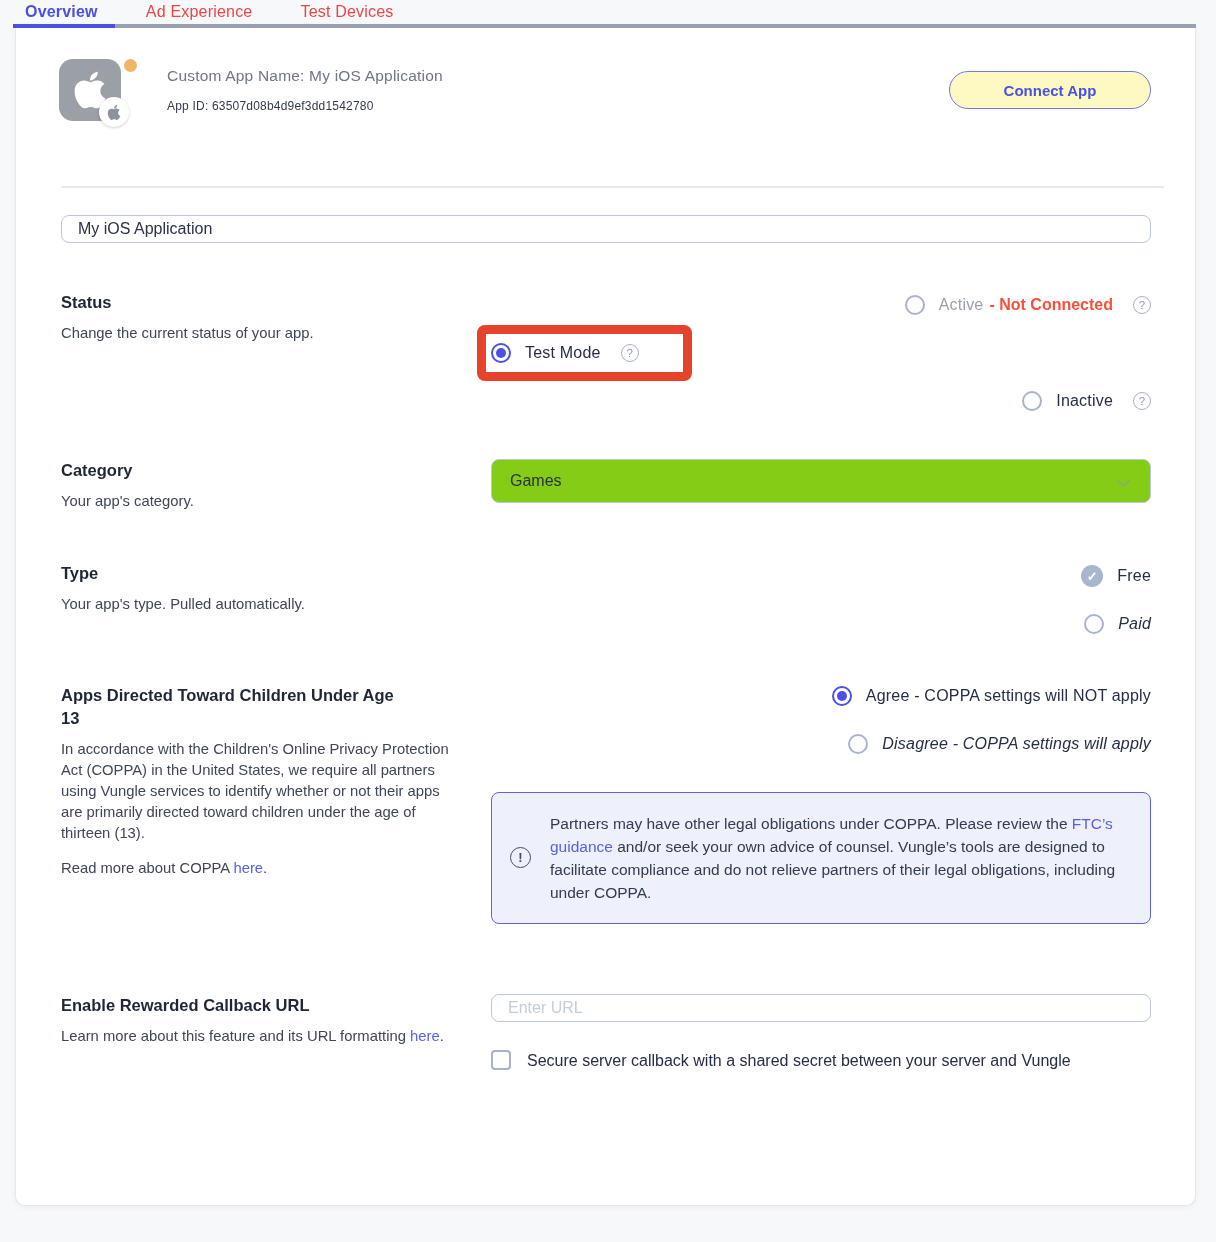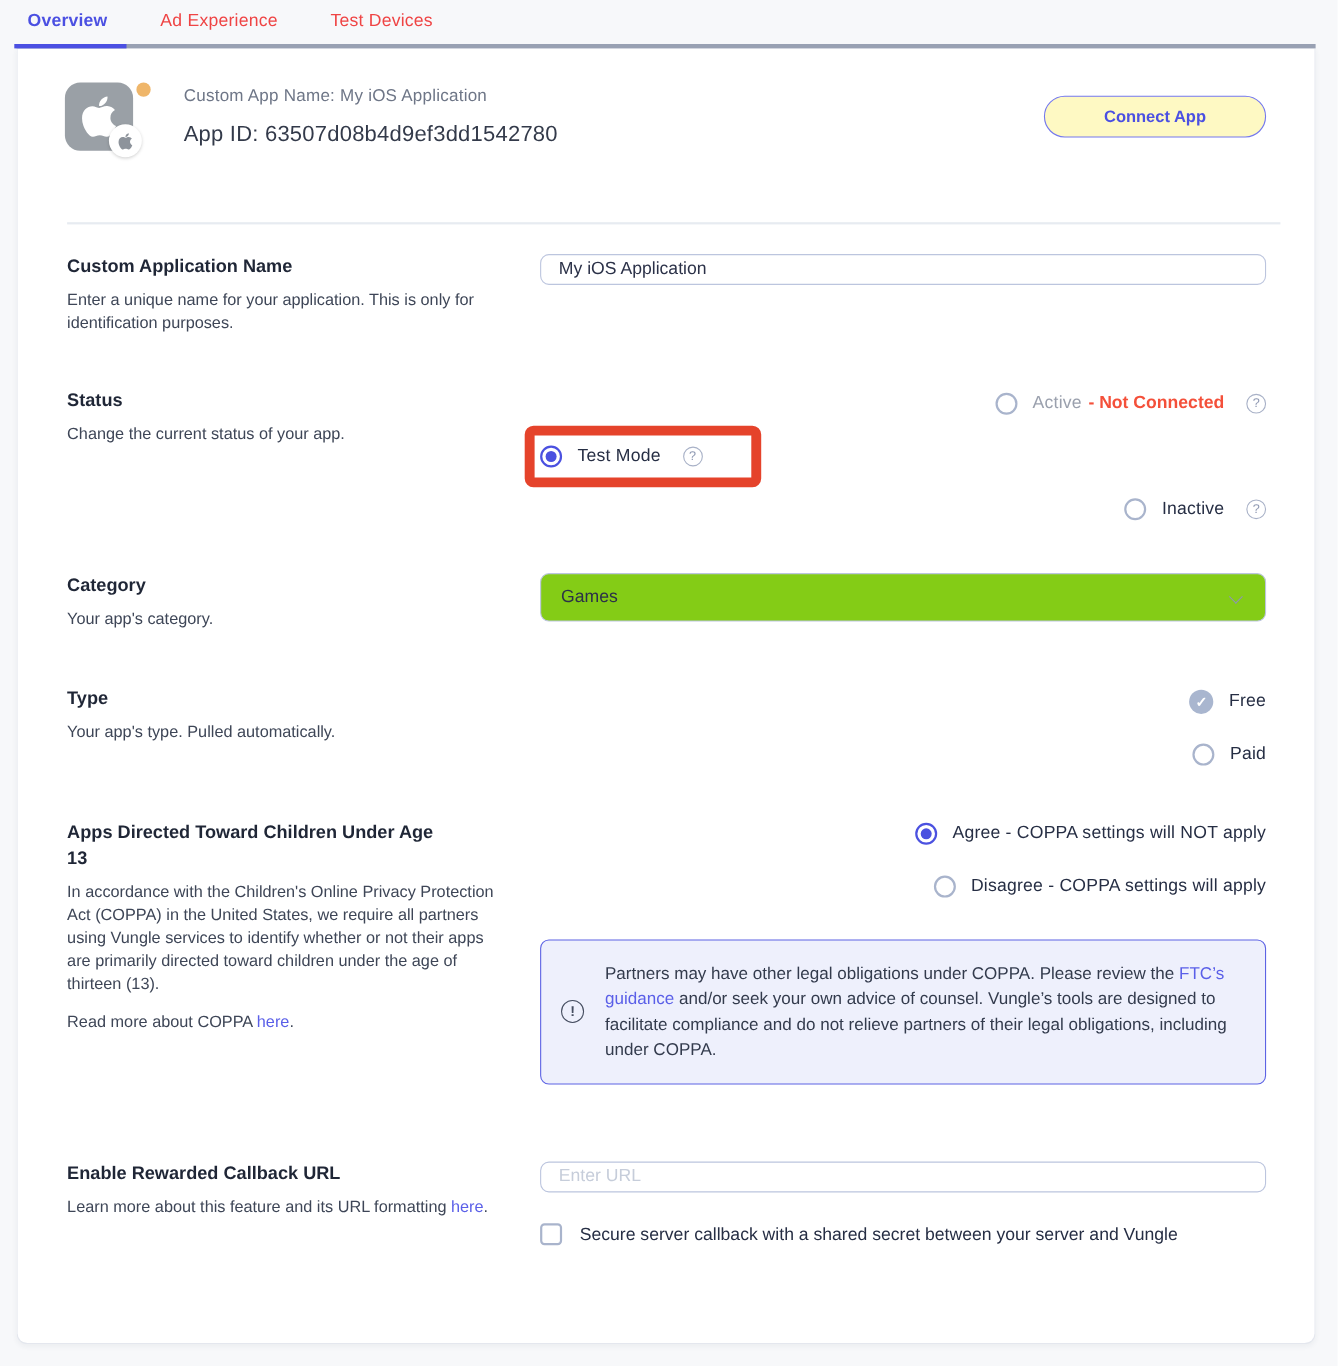--- a/index.html
+++ b/index.html
@@ -9,21 +9,21 @@
     background: #f7f8fa;
     color: #262d42;
     overflow: hidden;
   }
   .page { width: 1216px; }
 
   
   .tabbar {
     position: relative;
     margin: 0 20px 0 15px;
-    height: 44px;
+    height: 28px;
     display: flex;
     align-items: center;
     gap: 48px;
     padding-left: 10px;
     border-bottom: 4px solid #99a1b3;
   }
   .tab { font-size: 16px; color: #ef4444; cursor: pointer; letter-spacing: .2px; }
   .tab.active { color: #4b50e2; font-weight: bold; }
   .tab-underline-active {
     position: absolute; left: -2px; bottom: -4px;
@@ -60,21 +60,21 @@
     display: flex; align-items: center; justify-content: center;
   }
   .icon-badge svg { width: 14px; height: 17px; fill: #8d939b; }
   .status-dot {
     position: absolute; top: 0; right: -16px;
     width: 13px; height: 13px; border-radius: 50%;
     background: #efb66a;
   }
   .app-meta { margin-left: 46px; }
   .app-name-line { font-size: 15.5px; color: #6e7687; letter-spacing: .2px; }
-  .app-id-line { margin-top: 14px; font-size: 20px; color: #333a4a; letter-spacing: .2px; }
+  .app-id-line { margin-top: 14px; font-size: 12px; color: #333a4a; letter-spacing: .2px; }
   .connect-btn {
     margin-left: auto;
     width: 202px; height: 38px;
     border: 1.5px solid #7478ee; border-radius: 19px;
     background: #fef9c3; color: #4b50e2;
     font-family: inherit; font-size: 15px; font-weight: bold;
     cursor: pointer;
   }
 
   .divider { border-top: 2px solid #e7ebf1; margin: 48px 31px 0 45px; }
@@ -96,21 +96,21 @@
   .text-input {
     width: 100%; height: 28px;
     border: 1px solid #bcc5de; border-radius: 8px;
     padding: 0 16px;
     font-family: inherit; font-size: 16px; color: #2b3148;
     background: #fff; outline: none;
   }
   .text-input::placeholder { color: #c6cdda; }
 
   .option-row { display: flex; align-items: center; gap: 14px; min-height: 24px; cursor: pointer; justify-content: flex-end; }
-  .option-row + .option-row { margin-top: 24px; }
+  .option-row + .option-row { margin-top: 24px; font-style: italic; }
   .option-label { font-size: 16px; color: #262e44; letter-spacing: .2px; }
   .option-label.muted { color: #9aa0ad; }
   .option-badge { font-size: 16px; font-weight: bold; color: #f4503a; margin-left: -8px; }
 
   .radio {
     width: 20px; height: 20px; border-radius: 50%;
     border: 2px solid #a9b4cc; background: #fff; flex: none; position: relative;
     cursor: pointer;
   }
   .radio.selected { border-color: #4b51e0; }
@@ -213,24 +213,20 @@
         <div class="app-id-line">App ID: 63507d08b4d9ef3dd1542780</div>
       </div>
       <button class="connect-btn">Connect App</button>
     </header>
 
     <div class="divider"></div>
 
     <section class="form">
 
       <div class="row">
-        <div class="label-col">
-          <h3>Custom Application Name</h3>
-          <p class="desc">Enter a unique name for your application. This is only for identification purposes.</p>
-        </div>
         <div class="control-col">
           <input type="text" class="text-input" value="My iOS Application" style="">
         </div>
       </div>
 
       <div class="row row-status">
         <div class="label-col">
           <h3>Status</h3>
           <p class="desc">Change the current status of your app.</p>
         </div>

